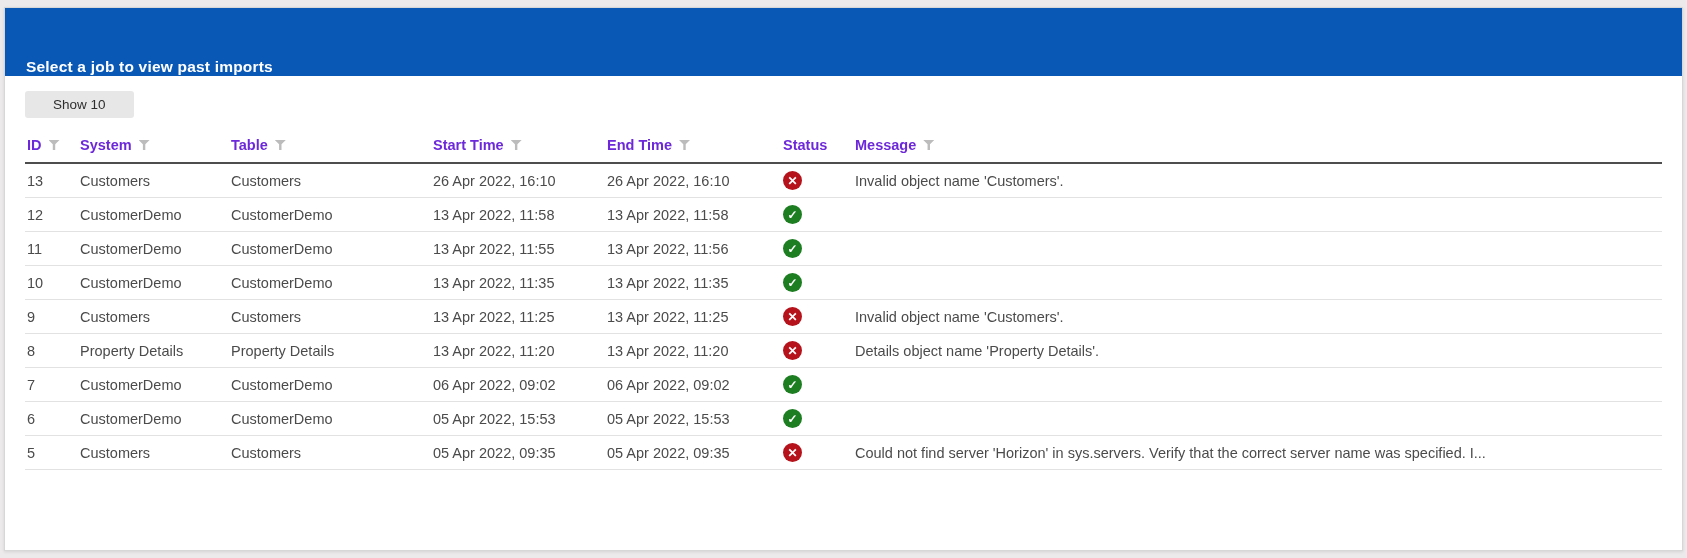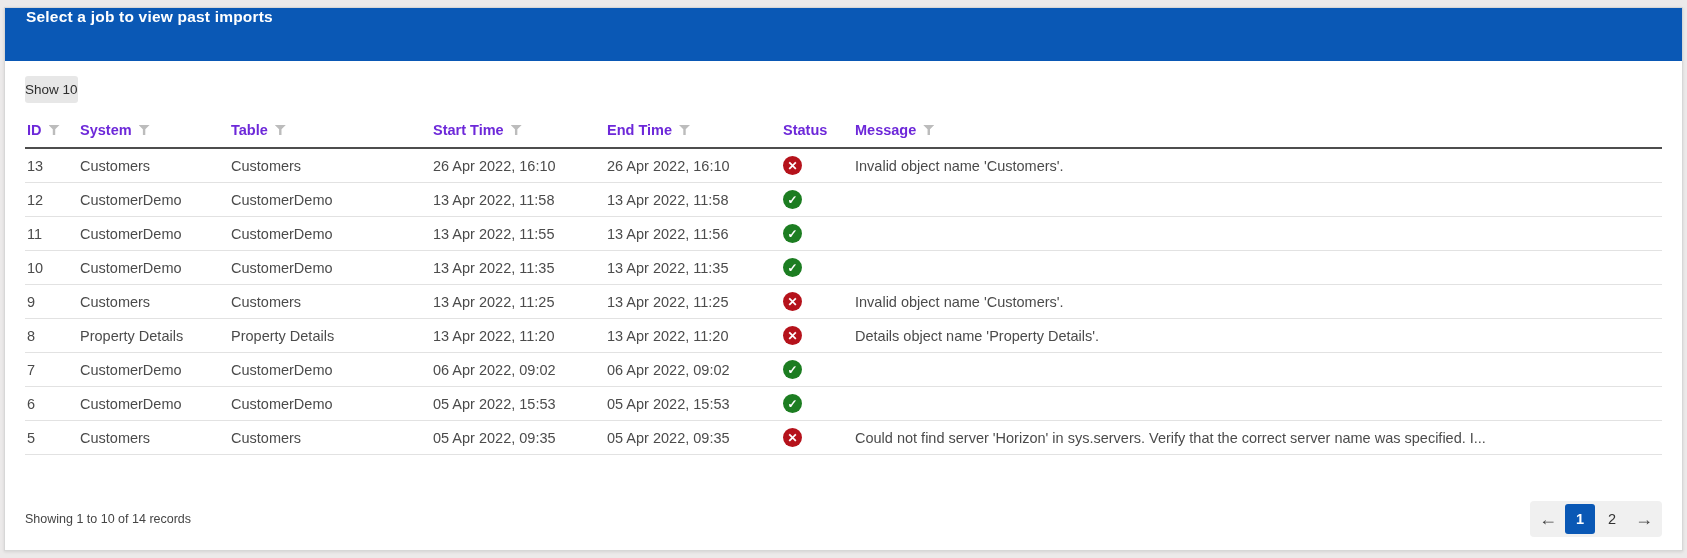--- a/index.html
+++ b/index.html
@@ -12,39 +12,39 @@
   }
   .card {
     position: absolute;
     left: 4px; top: 7px;
     width: 1679px; height: 544px;
     background: #ffffff;
     border: 1px solid #d7d7d7;
     box-shadow: 0 1px 3px rgba(0,0,0,0.10);
   }
   .card-header {
-    height: 53px;
+    height: 68px;
     background: #0a58b5;
     display: flex;
-    align-items: flex-start;
+    align-items: flex-end;
     padding: 0 21px;
   }
   .card-title {
     color: #ffffff;
     font-weight: bold;
     font-size: 15.5px;
     letter-spacing: 0.2px;
   }
   .card-body { padding: 15px 20px 0 20px; }
   .show-btn {
     display: inline-block;
     background: #e7e7e7;
     border: none;
     border-radius: 3px;
-    padding: 6px 0;
+    padding: 6px 28px;
     font-family: "Liberation Sans", sans-serif;
     font-size: 13.5px;
     color: #2e2e2e;
     margin-bottom: 13px;
     cursor: pointer;
   }
   table { width: 100%; border-collapse: collapse; table-layout: fixed; }
   th {
     text-align: left;
     font-size: 14.5px;
@@ -257,23 +257,14 @@
     <td>05 Apr 2022, 09:35</td>
     <td>
               <span class="status-badge error">✕</span>
             </td>
     <td>Could not find server 'Horizon' in sys.servers. Verify that the correct server name was specified. I...</td>
   </tr>
 </tbody>
     </table>
   </div>
 
-  <div class="card-footer">
-    <span class="footer-summary">Showing 1 to 10 of 14 records</span>
-    <div class="pager">
-      <button class="pager-btn arrow">←</button>
-      <button class="pager-btn active">1</button>
-      <button class="pager-btn">2</button>
-      <button class="pager-btn arrow">→</button>
-    </div>
-  </div>
 
 </div>
 
 </body></html>

